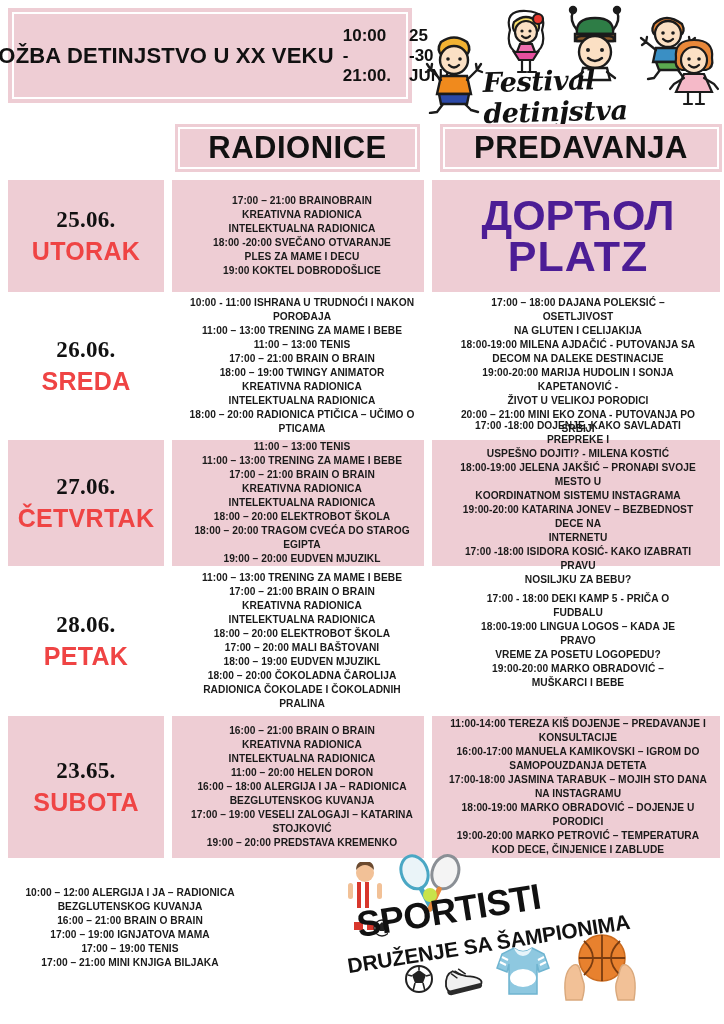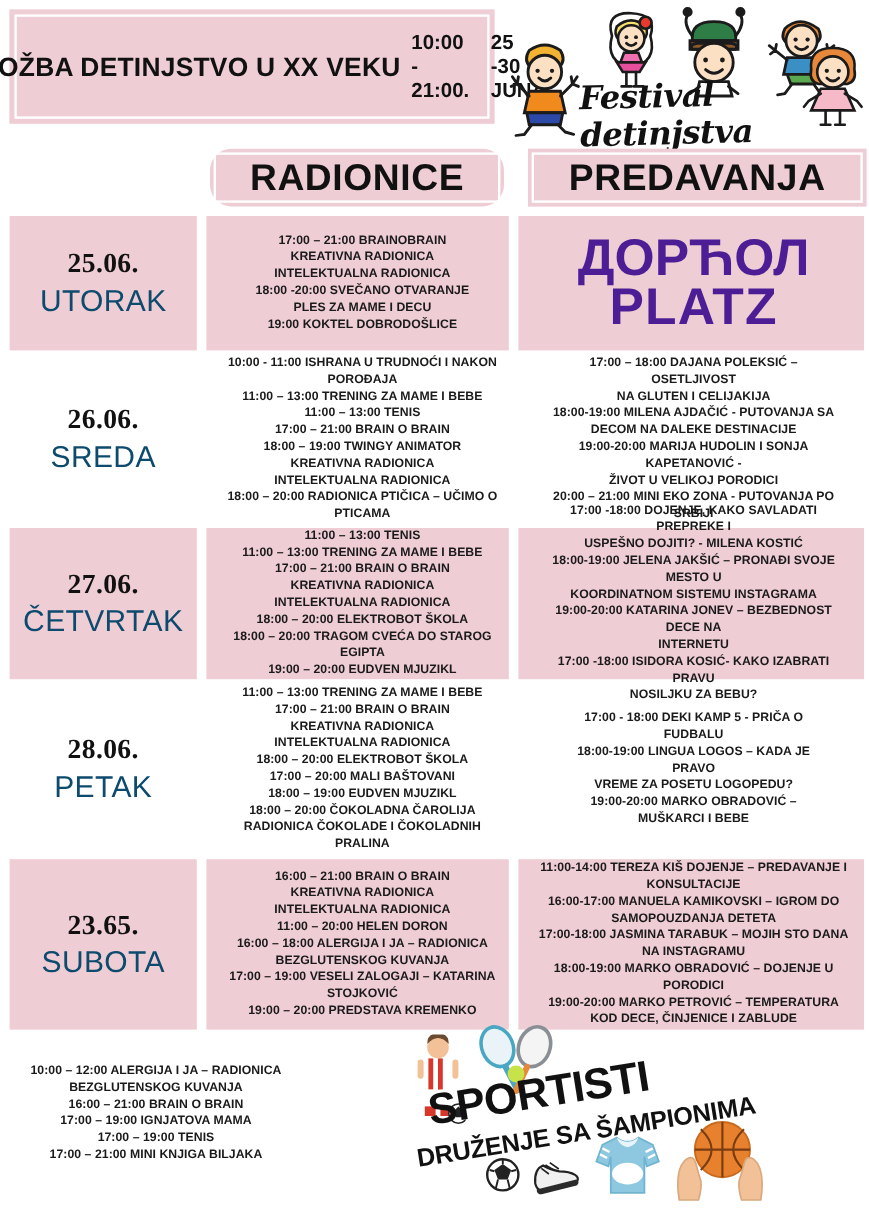--- a/index.html
+++ b/index.html
@@ -55,41 +55,41 @@
     background: #eecdd4; border: 3px solid #eecdd4;
     display: flex; align-items: center; justify-content: center;
   }
   .colhead > span {
     display: flex; align-items: center; justify-content: center;
     width: 100%; height: 100%;
     border: 2px solid #fff;
     font-size: 31px; font-weight: 700; color: #111;
     letter-spacing: .5px;
   }
-  #ch-radionice { left: 175px; width: 245px; border-radius: 18px; }
+  #ch-radionice { left: 175px; width: 245px; }
   #ch-predavanja { left: 440px; width: 282px; }
 
   
   .rows { position: relative; }
   .row { display: flex; align-items: stretch; position: relative; }
   .band { position: absolute; left: 0; right: 0; top: 0; bottom: 0; z-index: 0; }
   .band i { position: absolute; top: 0; bottom: 0; background: #eecdd4; display: block; }
   .band i.c0 { left: 8px;  width: 156px; }
   .band i.c1 { left: 172px; width: 252px; }
   .band i.c2 { left: 432px; width: 288px; }
 
   .cell { position: relative; z-index: 1; padding: 8px 16px; }
   .cell-day {
     width: 172px; flex: 0 0 172px;
     display: flex; flex-direction: column;
     align-items: center; justify-content: center;
     gap: 4px;
   }
   .day-date { font-size: 23px; font-weight: 700; color: #111; letter-spacing: .3px; font-family: Liberation Serif, serif; }
-  .day-name { font-size: 25px; font-weight: 400; color: #0c4a6e; letter-spacing: .3px; }
+  .day-name { font-size: 25px; font-weight: 700; color: #ef4444; letter-spacing: .3px; }
 
   .cell-col {
     flex: 1 1 0;
     display: flex; flex-direction: column;
     align-items: center; justify-content: center;
     text-align: center;
   }
   .cell-col.w { width: 260px; flex: 0 0 260px; }
   .ev {
     font-size: 10.2px; font-weight: 700; color: #1a1a1a;

